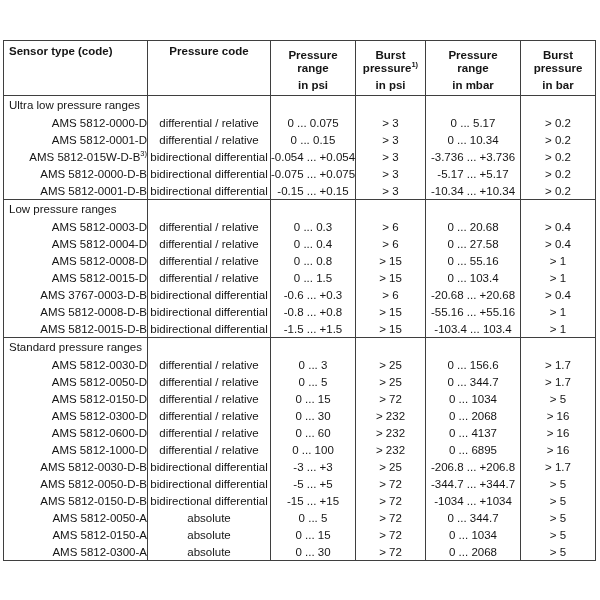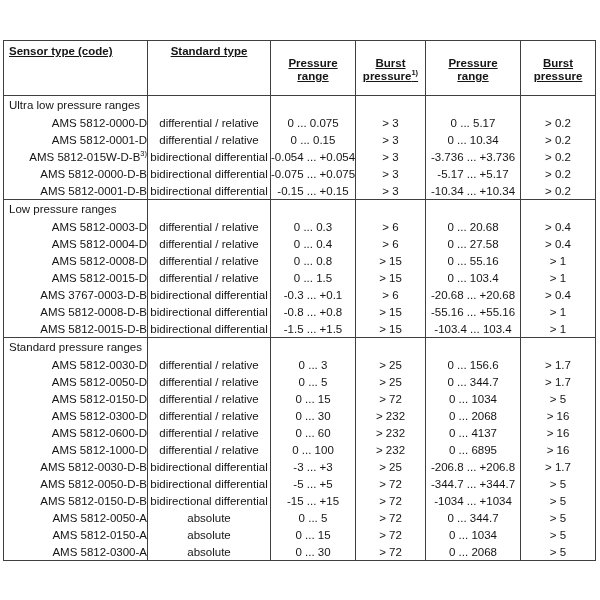--- a/index.html
+++ b/index.html
@@ -44,22 +44,22 @@
   .hwrap {
     box-sizing: border-box;
     height: 54px;
     display: flex;
     flex-direction: column;
     justify-content: space-between;
     padding: 4px 2px 4px;
     text-align: center;
   }
   th.h-left .hwrap { text-align: left; padding-left: 5px; }
-  .h-title { line-height: 13px; white-space: normal; text-decoration: underline; }
-  th.h-narrow .h-title { max-width: 72px; margin: 12px auto; }
+  .h-title { line-height: 13px; white-space: normal; }
+  th.h-narrow .h-title { max-width: 72px; margin: 4px auto; }
   .h-title sup { font-size: 7.5px; vertical-align: super; line-height: 0; }
   .h-unit { line-height: 12px; }
   
   tr.section-row td {
     border-top: 1px solid #3f3f3f;
     height: 18px;
     font-weight: normal;
     vertical-align: middle;
   }
   tr.section-row td.sec-title {
@@ -98,21 +98,21 @@
     <thead>
       <tr>
         <th class="h-left">
           <div class="hwrap">
             <span class="h-title"><span>Sensor type (code)</span><sup></sup></span>
             <span class="h-unit"></span>
           </div>
         </th>
         <th>
           <div class="hwrap">
-            <span class="h-title"><span>Standard type</span><sup></sup></span>
+            <span class="h-title"><span>Pressure code</span><sup></sup></span>
             <span class="h-unit"></span>
           </div>
         </th>
         <th class="h-narrow">
           <div class="hwrap">
             <span class="h-title"><span>Pressure range</span><sup></sup></span>
             <span class="h-unit">in psi</span>
           </div>
         </th>
         <th class="h-narrow">
@@ -220,21 +220,21 @@
           <td class="c-code">AMS 5812-0015-D</td>
           <td>differential / relative</td>
           <td>0 ... 1.5</td>
           <td>&gt; 15</td>
           <td>0 ... 103.4</td>
           <td>&gt; 1</td>
         </tr>
         <tr class="data-row">
           <td class="c-code">AMS 3767-0003-D-B</td>
           <td>bidirectional differential</td>
-          <td>-0.3 ... +0.1</td>
+          <td>-0.6 ... +0.3</td>
           <td>&gt; 6</td>
           <td>-20.68 ... +20.68</td>
           <td>&gt; 0.4</td>
         </tr>
         <tr class="data-row">
           <td class="c-code">AMS 5812-0008-D-B</td>
           <td>bidirectional differential</td>
           <td>-0.8 ... +0.8</td>
           <td>&gt; 15</td>
           <td>-55.16 ... +55.16</td>

